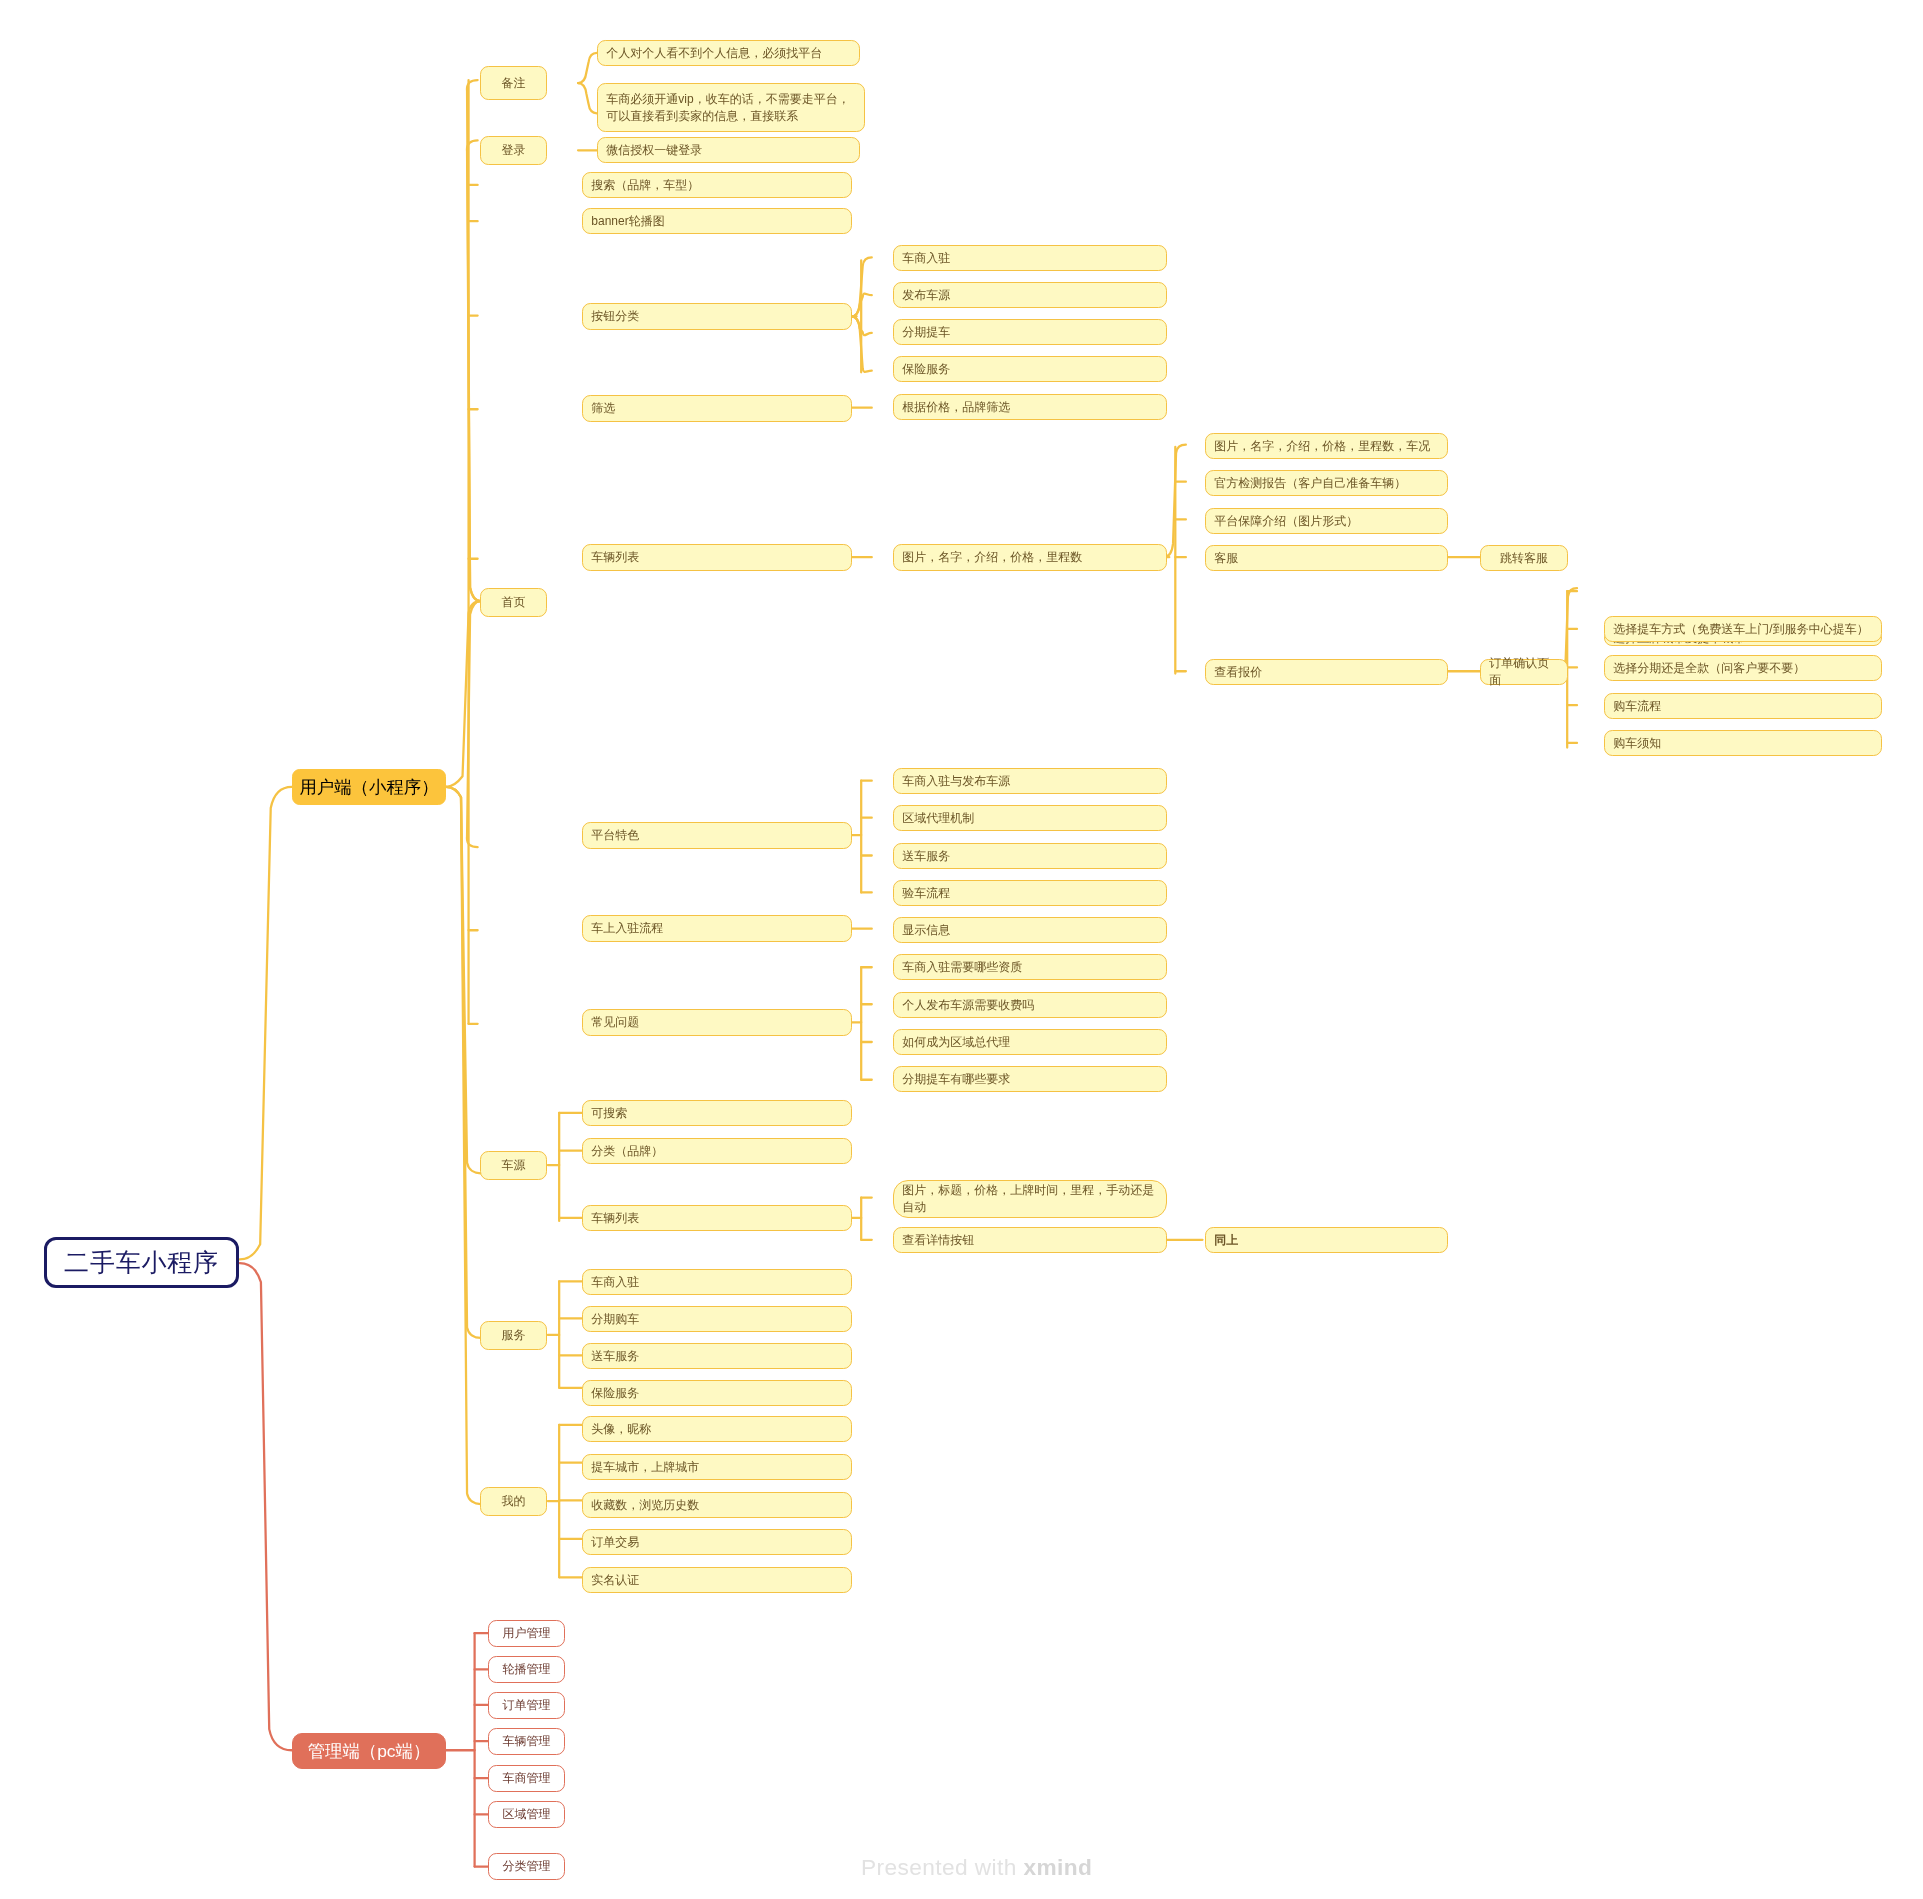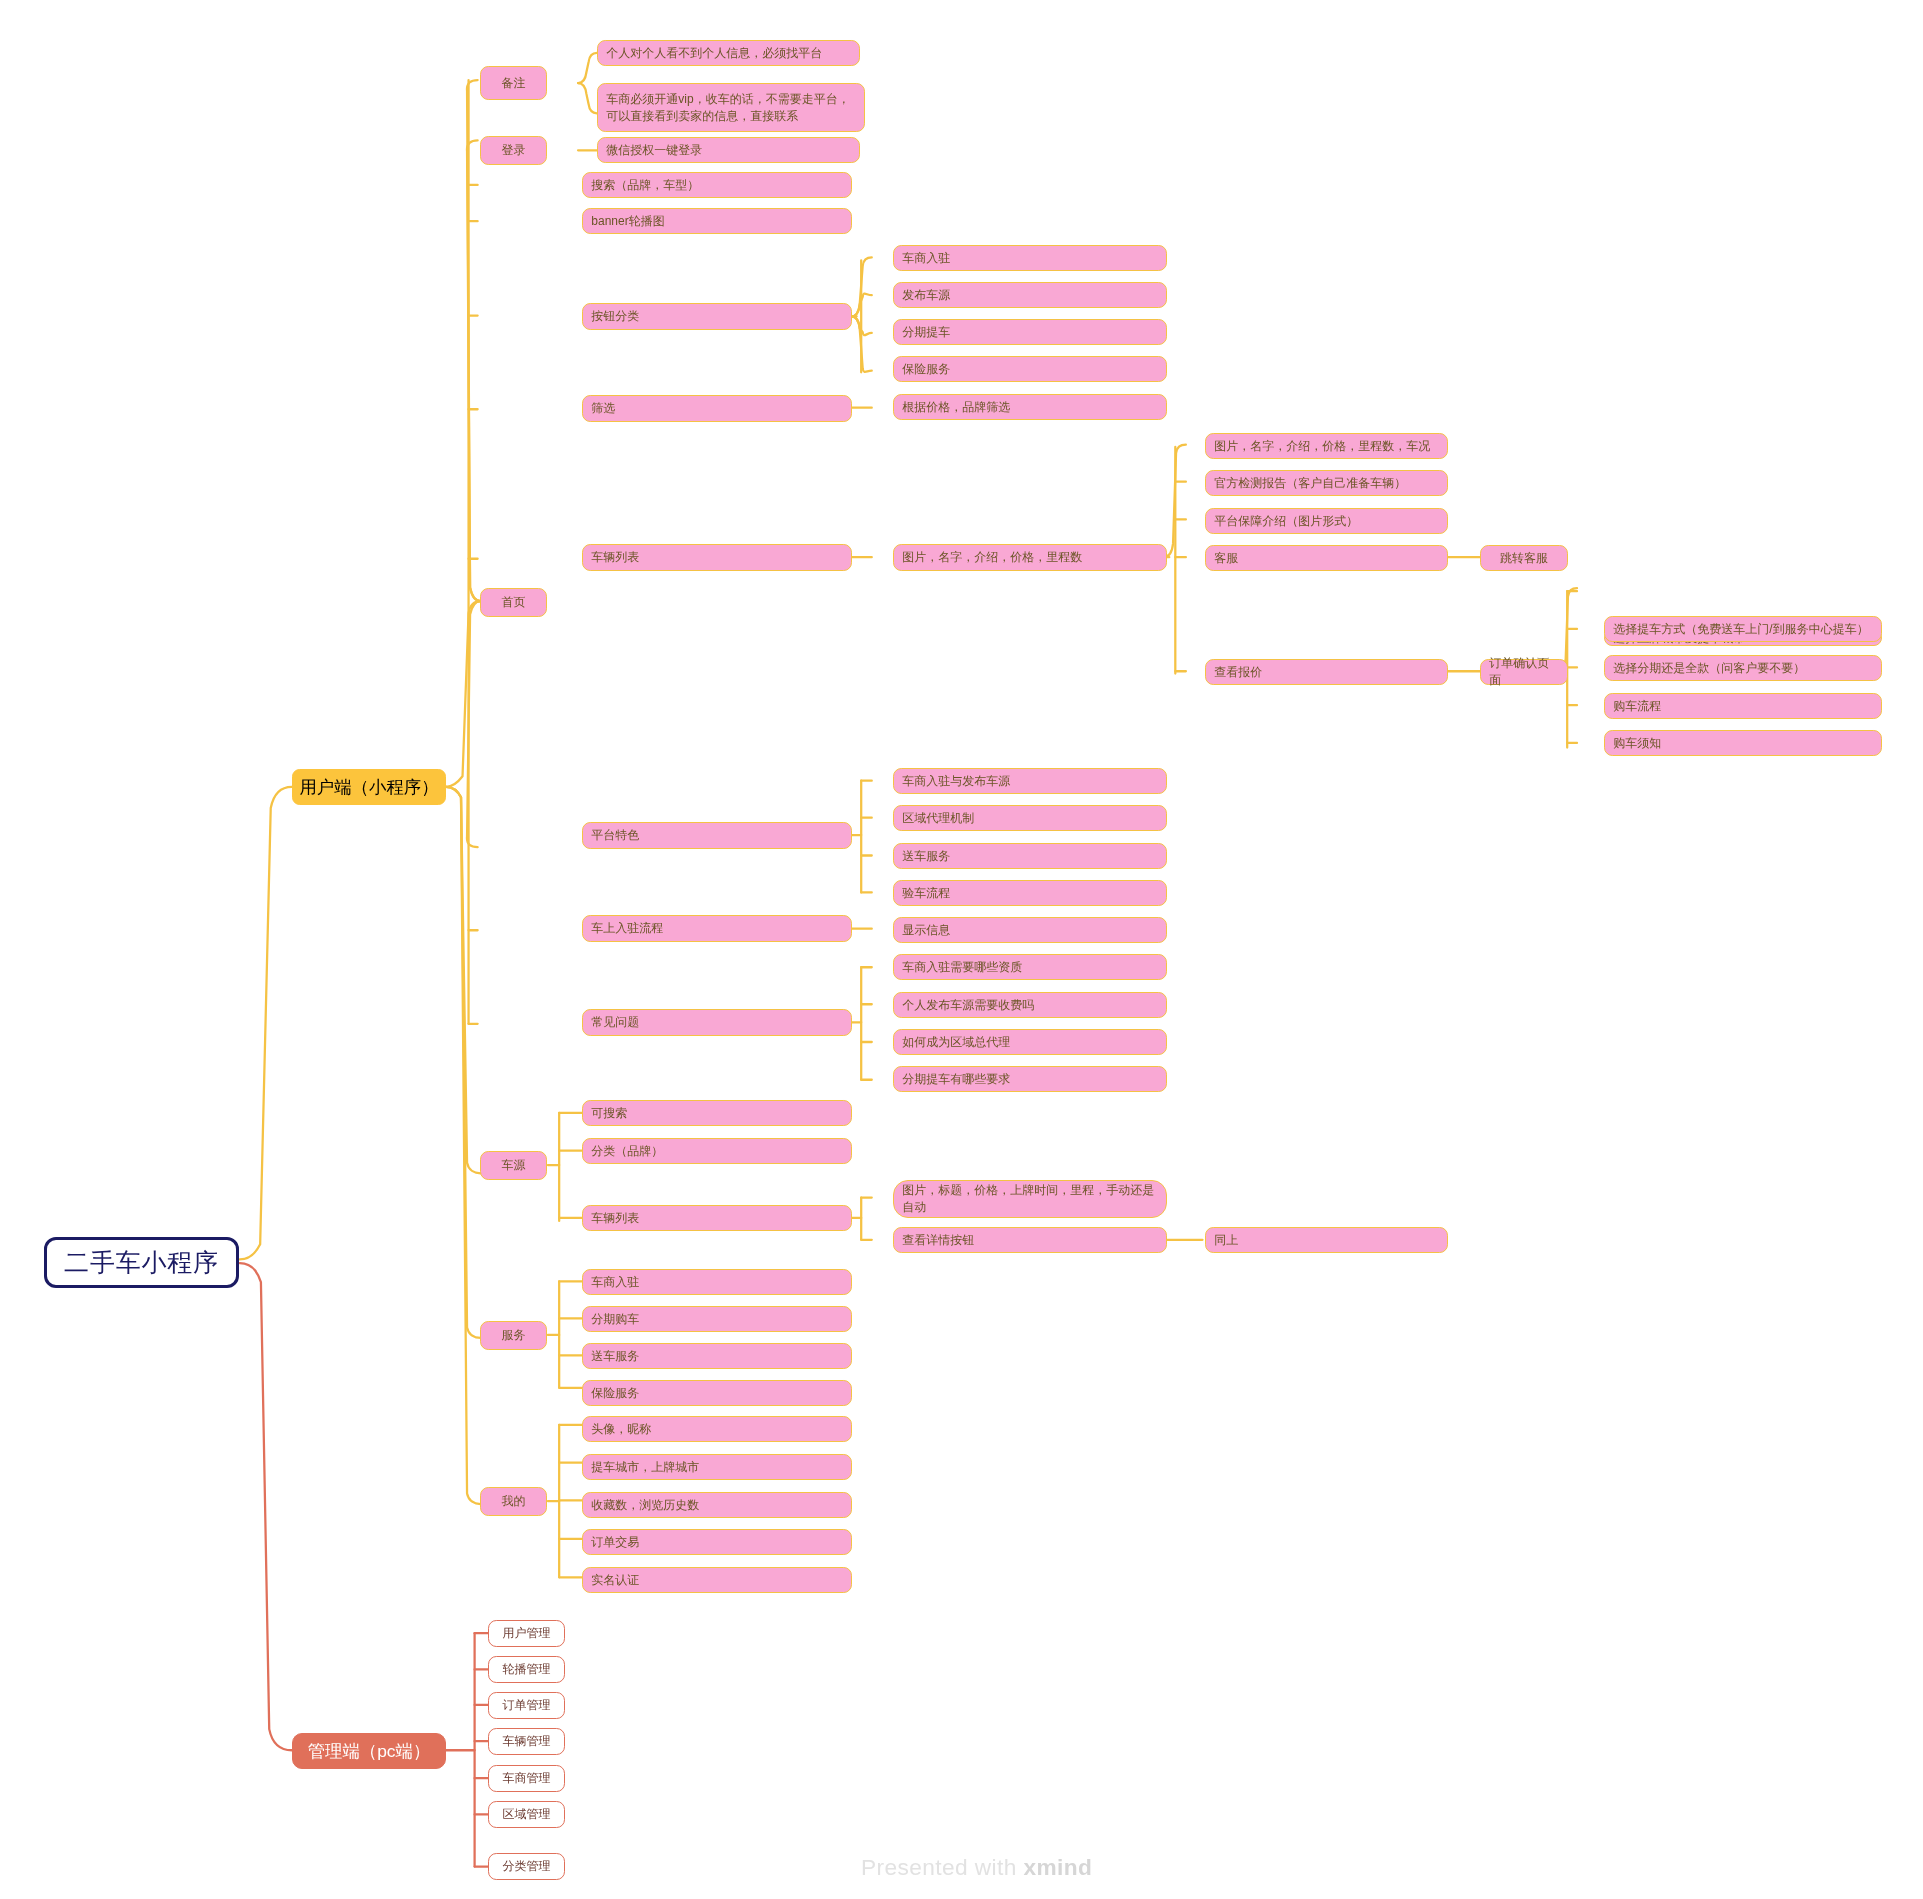--- a/index.html
+++ b/index.html
@@ -54,21 +54,21 @@
   .node.l1-admin {
     background: #e0705a;
     border: 1.5px solid #e0705a;
     color: #ffffff;
     font-size: 17.4px;
     justify-content: center;
     border-radius: 7.6px;
   }
   
   .node.ob {
-    background: #f9a8d4;
+    background: #fef9c3;
     border: 1.5px solid #f5c244;
     color: #6b5526;
     font-size: 12px;
     padding: 3px 8.3px;
     border-radius: 8.3px;
   }
   .node.ob.ctr {
     justify-content: center;
   }
   .node.ob-red {
@@ -379,21 +379,21 @@
   <div class="node ob" style="left:582px; top:1205px; width:270px; height:26px;">
     <span>车辆列表</span>
   </div>
   <div class="node ob" style="left:893px; top:1180px; width:274px; height:38px;border-radius:15px;">
     <span>图片，标题，价格，上牌时间，里程，手动还是
 自动</span>
   </div>
   <div class="node ob" style="left:893px; top:1227px; width:274px; height:26px;">
     <span>查看详情按钮</span>
   </div>
-  <div class="node ob" style="left:1205px; top:1227px; width:243px; height:26px;">
+  <div class="node ob" style="left:1205px; top:1227px; width:243px; height:26px;font-weight:bold;">
     <span>同上</span>
   </div>
 
   <div class="node ob" style="left:582px; top:1269px; width:270px; height:26px;">
     <span>车商入驻</span>
   </div>
   <div class="node ob" style="left:582px; top:1306px; width:270px; height:26px;">
     <span>分期购车</span>
   </div>
   <div class="node ob" style="left:582px; top:1343px; width:270px; height:26px;">

